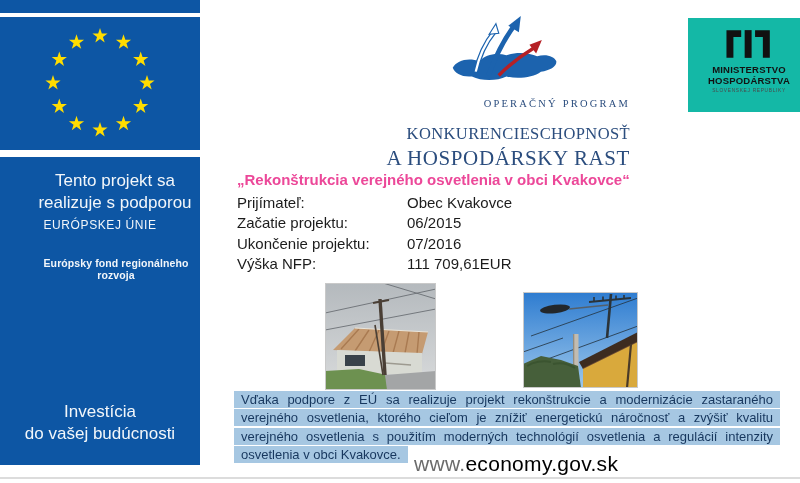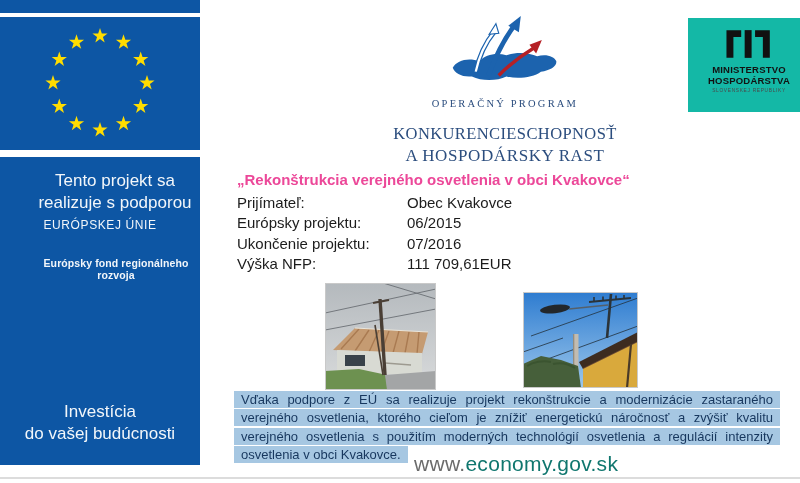--- a/index.html
+++ b/index.html
@@ -22,25 +22,25 @@
   .side-text{position:absolute;left:0;top:157px;width:200px;height:308px;background:var(--panel_blue);
              color:#f2f6fa;text-align:center;}
   .support{font-size:17px;line-height:22px;}
   .support-wrap{padding-top:13px;padding-left:30px;}
   .euname{margin-top:4px;font-size:12px;letter-spacing:0.6px;}
   .fund{margin-top:25px;font-size:10.5px;font-weight:bold;letter-spacing:0.1px;padding-left:32px;}
   .invest{position:absolute;left:0;top:244px;width:200px;font-size:17px;line-height:22px;}
 
   
   .op-arrows{position:absolute;left:447px;top:12px;width:115px;height:79px;}
-  .op-text{position:absolute;left:380px;top:98px;width:250px;text-align:center;
+  .op-text{position:absolute;left:380px;top:98px;width:250px;text-align:right;
            color:var(--op_navy);font-family:"Liberation Serif",serif;}
   .op-l1{font-size:10.5px;letter-spacing:2.2px;}
   .op-l2{font-size:16.5px;letter-spacing:0.4px;margin-top:15px;}
-  .op-l3{font-size:17px;letter-spacing:0.6px;margin-top:2px;}
+  .op-l3{font-size:21px;letter-spacing:0.6px;margin-top:2px;}
 
   
   .ministry{position:absolute;left:688px;top:18px;width:122px;height:94px;background:#14b8a6;
             text-align:center;color:#121212;}
   .ministry svg{margin-top:9px;}
   .min-l1,.min-l2{font-size:9.5px;font-weight:bold;line-height:10.5px;letter-spacing:0.2px;}
   .min-l3{font-size:4.8px;letter-spacing:0.7px;color:#4a4a4a;margin-top:2px;}
 
   
   .title{position:absolute;left:237px;top:171px;font-size:15px;font-weight:bold;color:#ec4899;white-space:nowrap;}
@@ -55,21 +55,21 @@
   
   .desc{position:absolute;left:234px;top:391px;width:546px;font-size:13px;line-height:18.4px;
         color:var(--desc_text);}
   .desc .line{height:18.4px;overflow:hidden;text-align:justify;text-align-last:justify;}
   .desc .line.last{text-align-last:left;}
   .desc .hl{background:var(--highlight);padding:1px 7px;}
 
   
   .url{position:absolute;left:414px;top:452px;font-size:21px;letter-spacing:0.3px;white-space:nowrap;}
   .url .pre{color:#6b6b6b;}
-  .url .dom{color:#0f766e;text-align:right;}
+  .url .dom{color:#000000;text-align:right;}
   .bottom-rule{position:absolute;left:0;top:477px;width:800px;height:2px;background:#dcdcdc;}
 </style>
 </head>
 <body>
 
 <div id="poster">
 
   <div class="top-strip"></div>
 
   <div class="flag-box">
@@ -131,21 +131,21 @@
     <div class="min-l2">HOSPODÁRSTVA</div>
     <div class="min-l3">SLOVENSKEJ REPUBLIKY</div>
   </div>
 
   <div class="title">„Rekonštrukcia verejného osvetlenia v obci Kvakovce“</div>
   <div class="rows">
     <div class="row">
       <span class="lbl">Prijímateľ:</span><span class="val">Obec Kvakovce</span>
     </div>
     <div class="row">
-      <span class="lbl">Európsky projektu:</span><span class="val">06/2015</span>
+      <span class="lbl">Začatie projektu:</span><span class="val">06/2015</span>
     </div>
     <div class="row">
       <span class="lbl">Ukončenie projektu:</span><span class="val">07/2016</span>
     </div>
     <div class="row">
       <span class="lbl">Výška NFP:</span><span class="val">111 709,61EUR</span>
     </div>
   </div>
 
   <svg class="photo1" width="111" height="107" viewBox="0 0 111 107">

